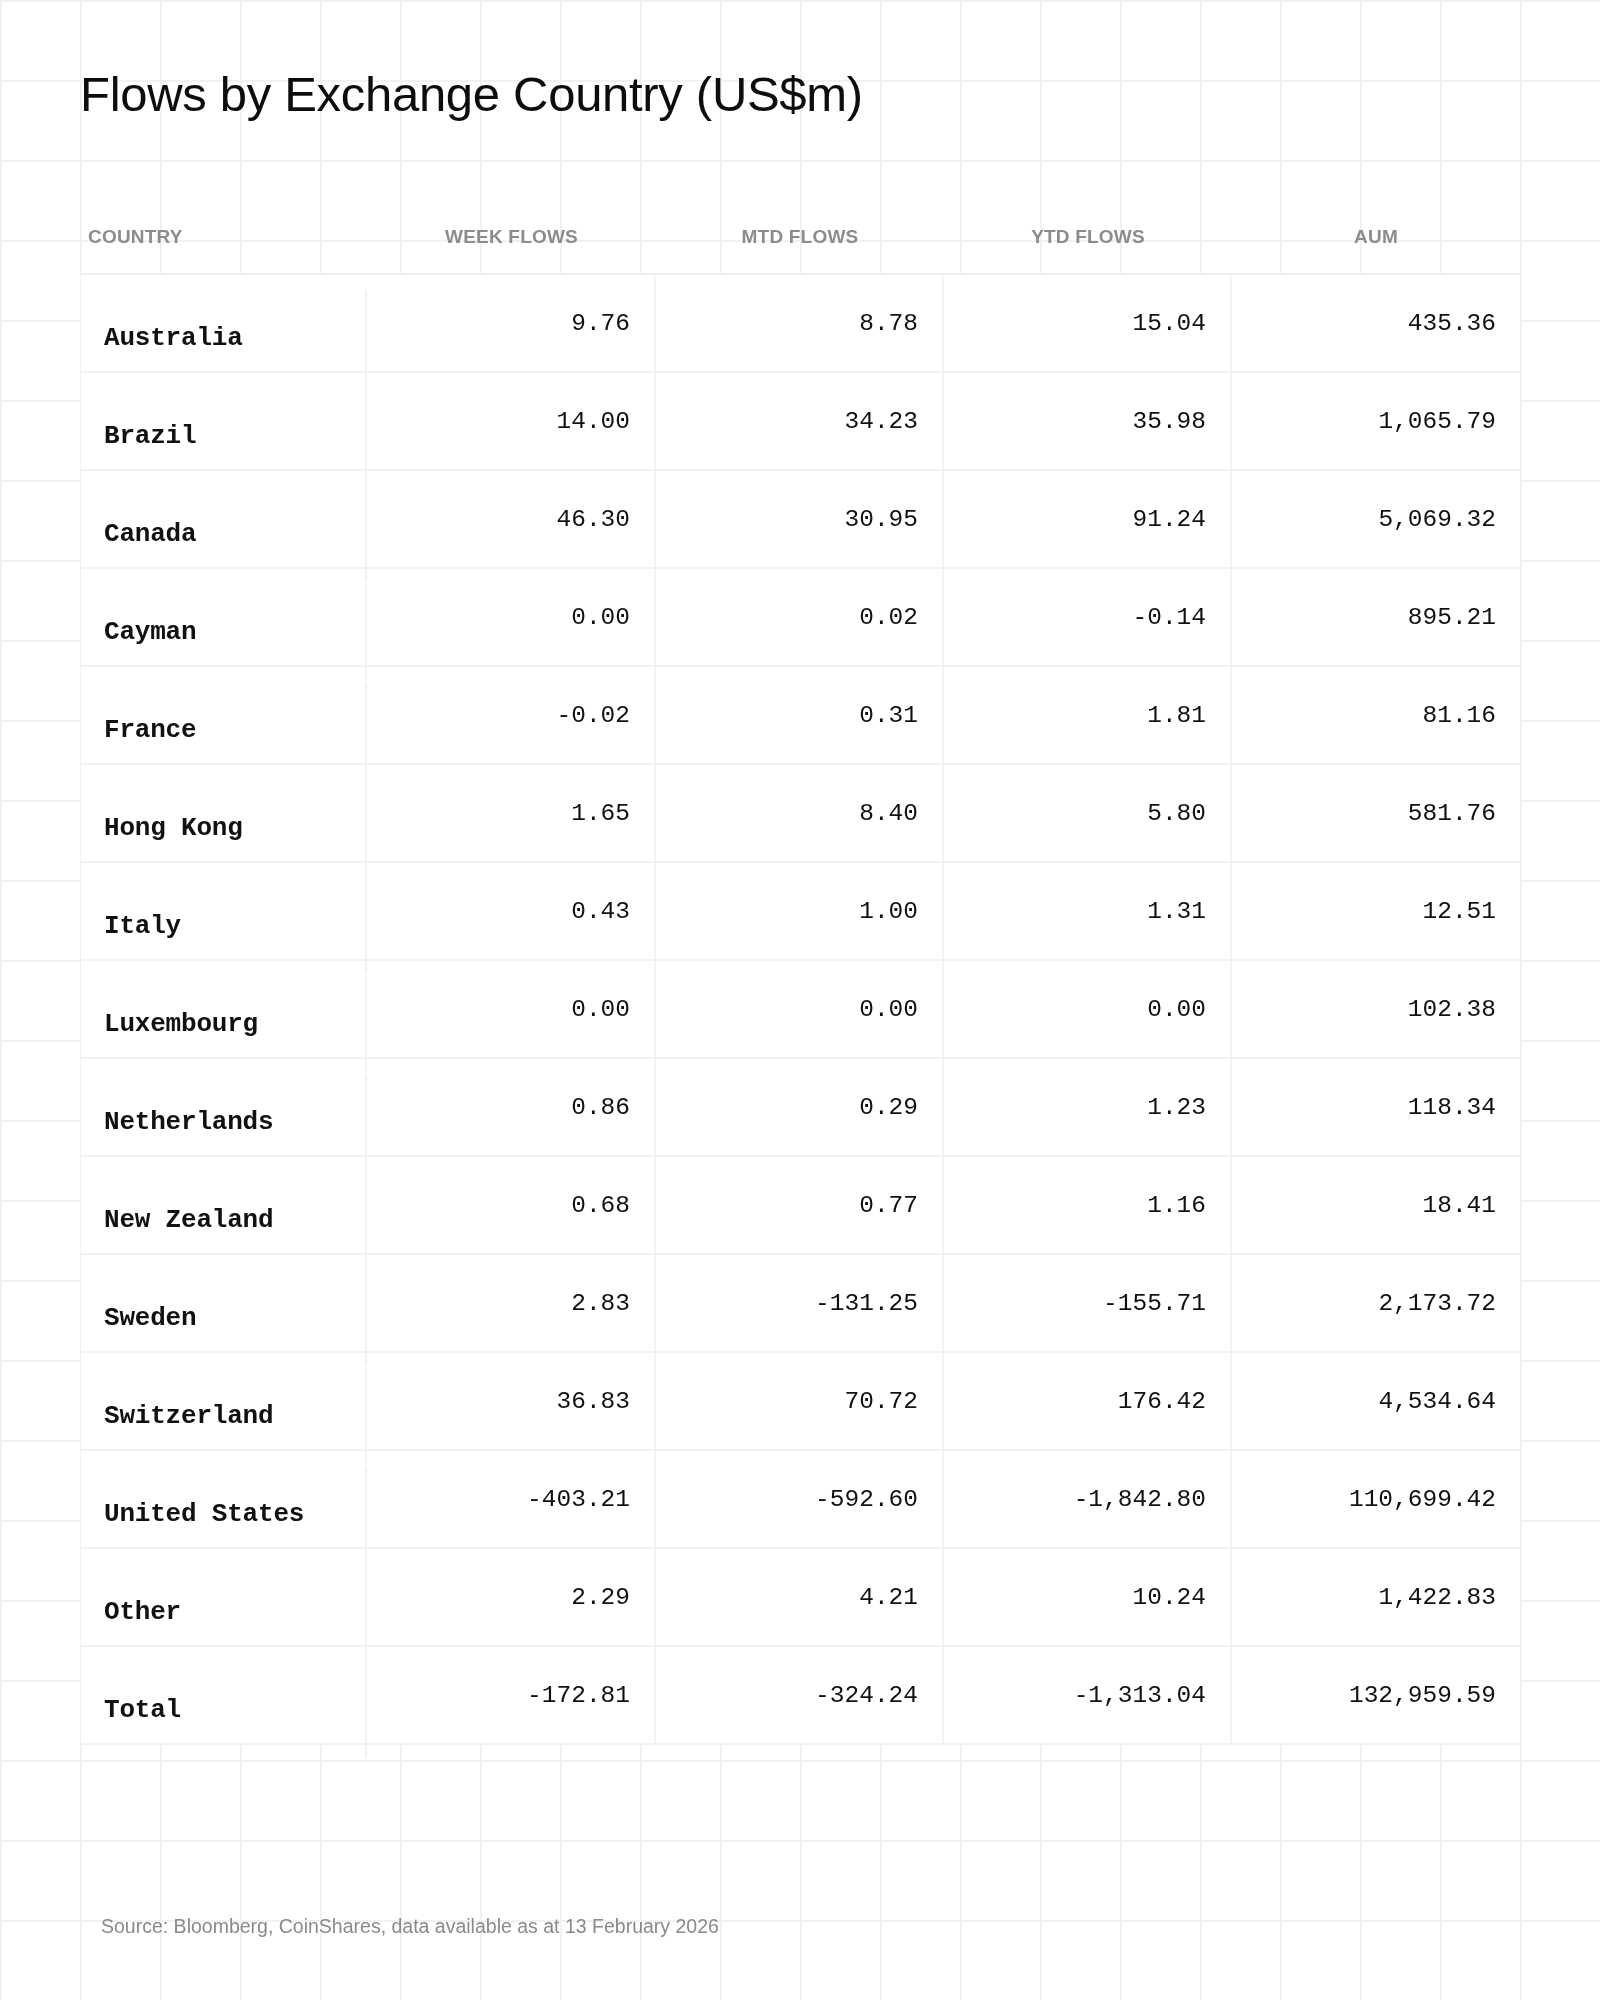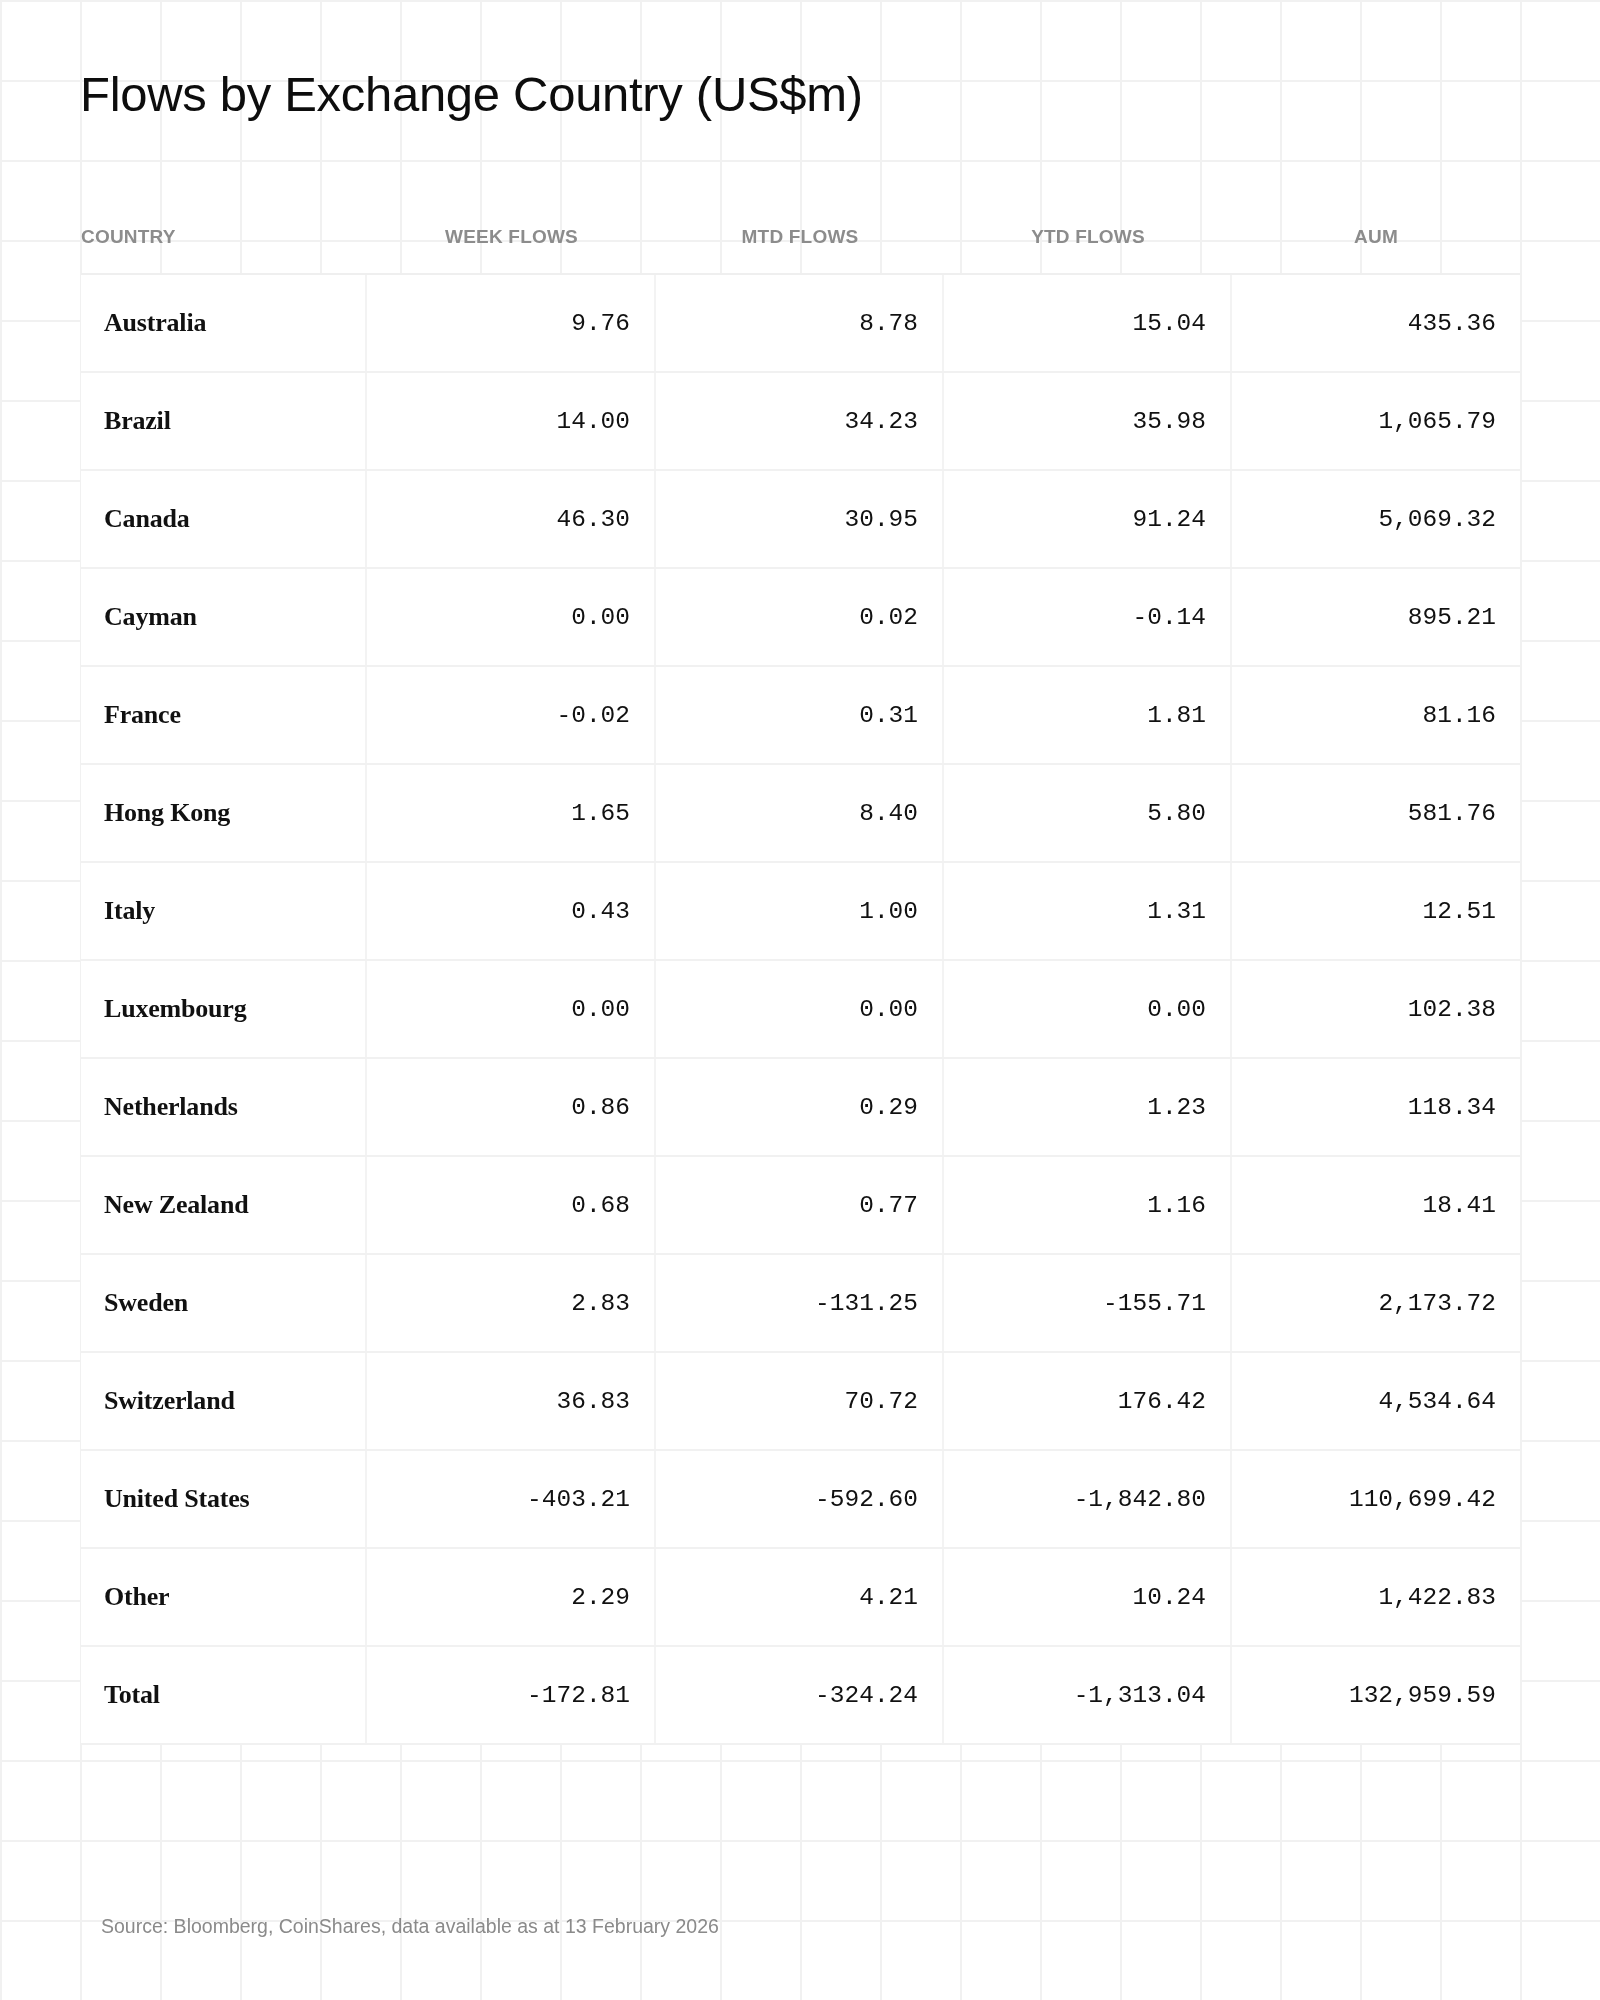--- a/index.html
+++ b/index.html
@@ -41,46 +41,47 @@
   .th {
     font-size: 19px;
     font-weight: 700;
     color: #8c8c8c;
     letter-spacing: 0.2px;
     text-transform: uppercase;
     line-height: 24px;
     padding-top: 3px;
     white-space: nowrap;
   }
-  .th.left { text-align: left; padding-left: 0; }
+  .th.left { text-align: left; padding-left: 7px; }
   .th.right { text-align: center; }
   .tbody {
     background: #ffffff;
     border-top: 2px solid #efefef;
   }
   .tr {
     display: grid;
     grid-template-columns: 286px 289px 288px 288px 288px;
     height: 98px;
     border-bottom: 2px solid #f1f1f1;
   }
   .td {
     display: flex;
     align-items: center;
     border-right: 2px solid #f3f3f3;
     height: 96px;
   }
   .td:last-child { border-right: none; }
   .td.country {
     padding-left: 23px;
-    font-family: Liberation Serif, serif;
+    font-family: Liberation Mono, monospace;
     font-size: 26px;
     font-weight: 700;
     color: #111111;
     letter-spacing: -0.2px;
+    margin-top: 15px;
   }
   .td.num {
     justify-content: flex-end;
     padding-right: 24px;
     font-family: "Liberation Mono", monospace;
     font-size: 24.5px;
     color: #111111;
   }
   .source {
     position: absolute;

